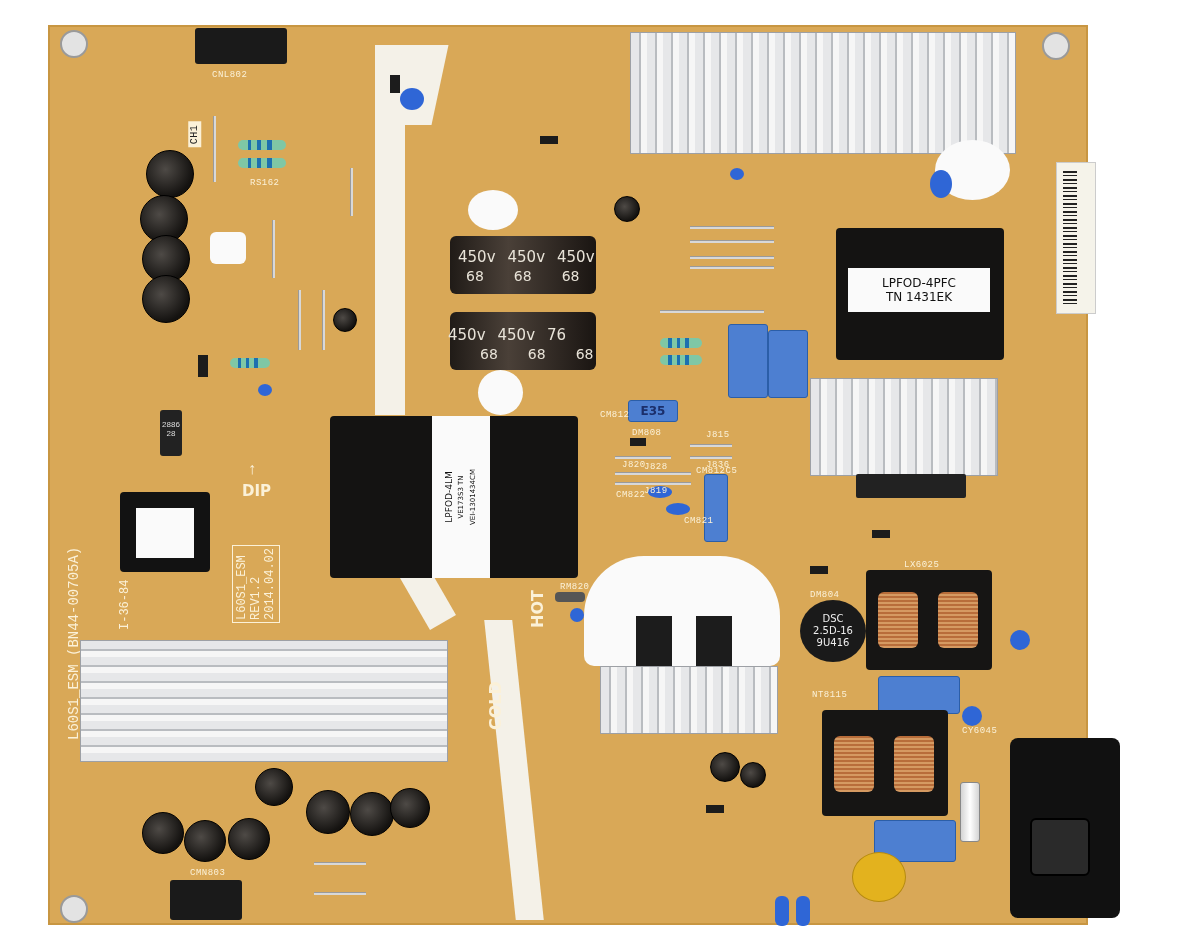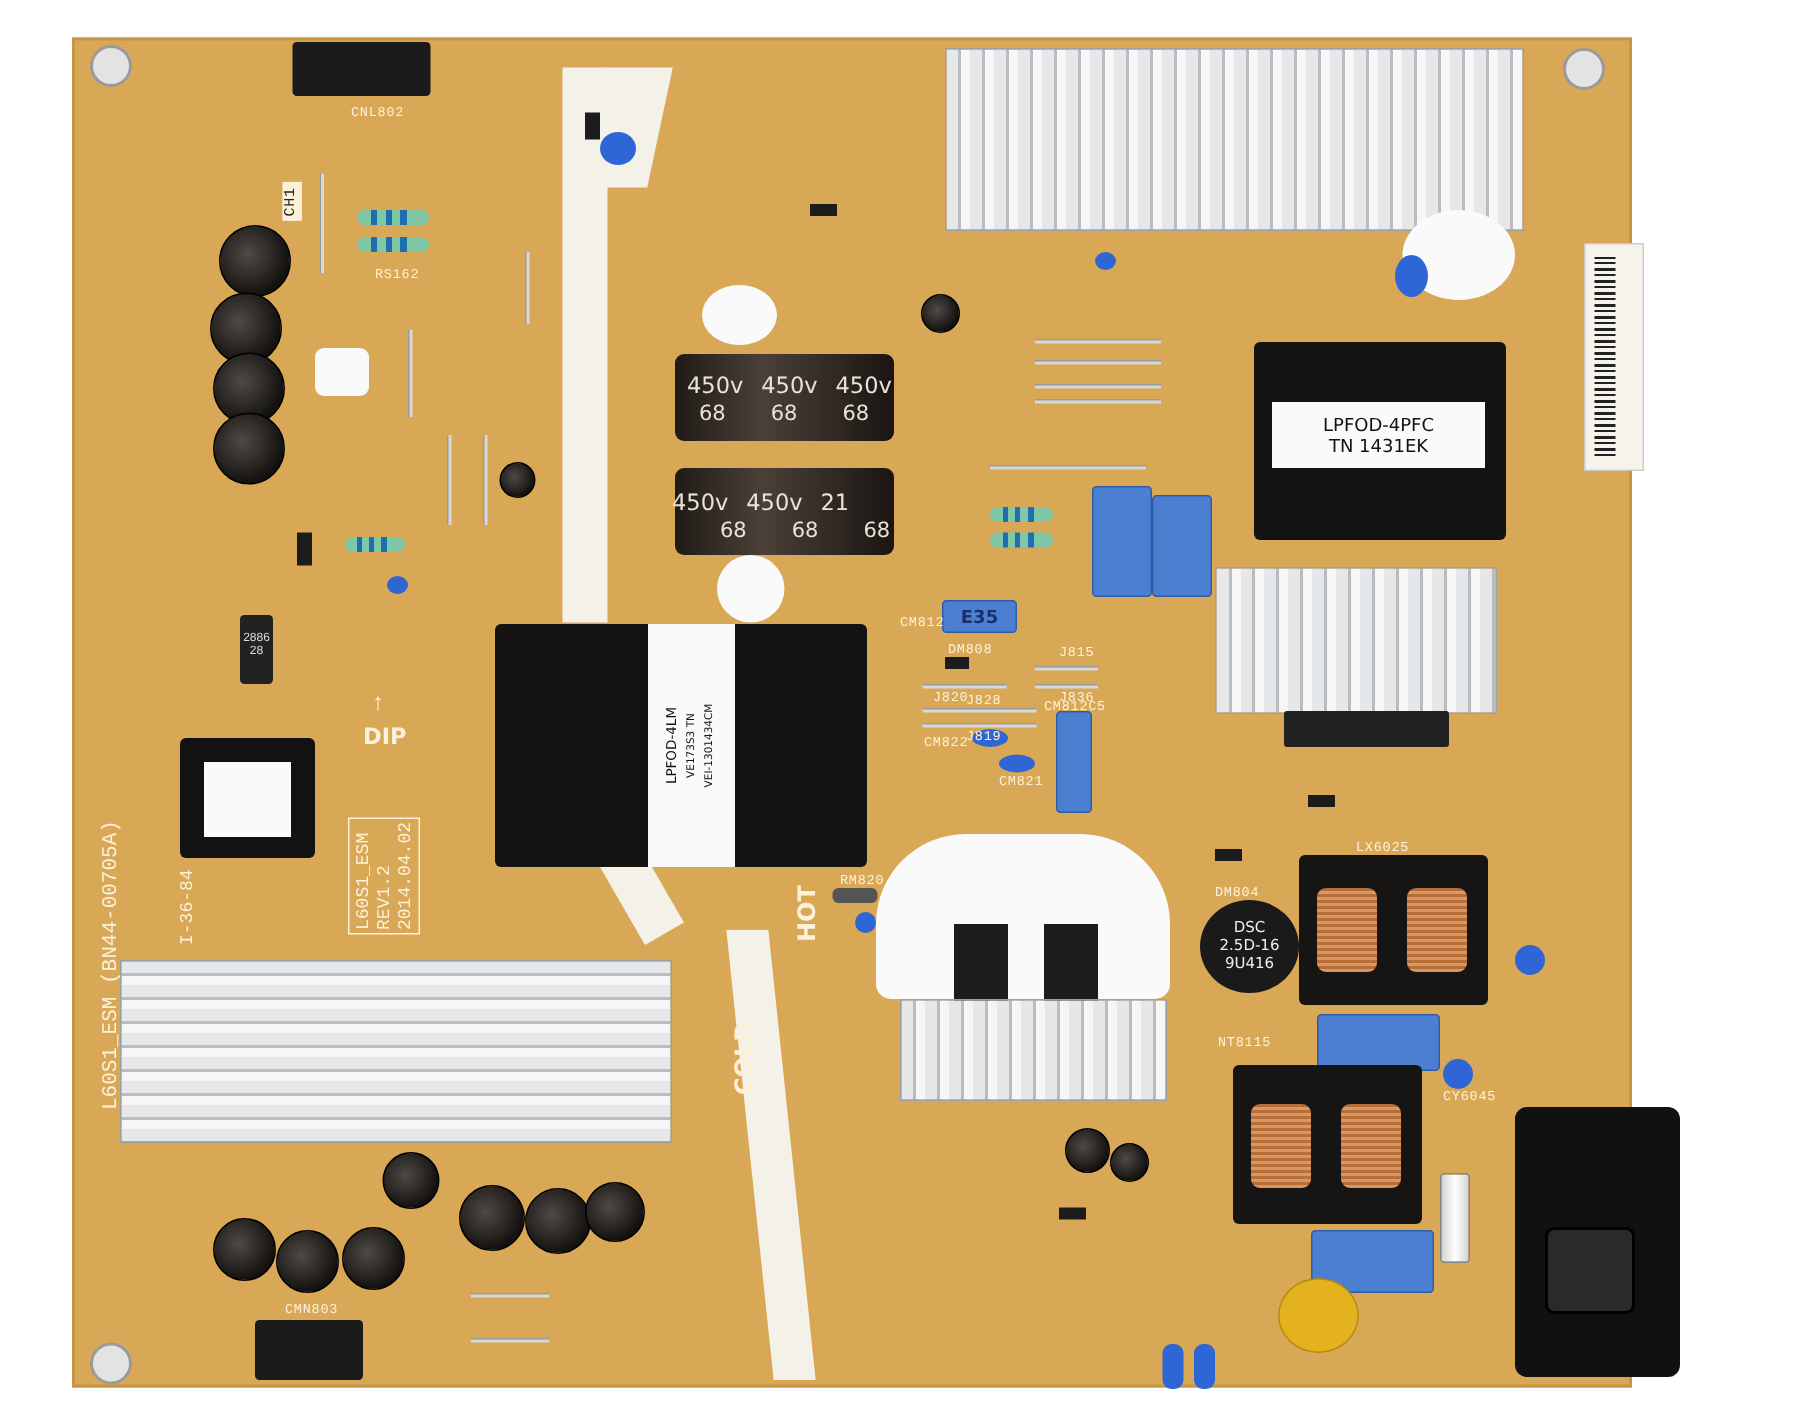--- a/index.html
+++ b/index.html
@@ -35,21 +35,21 @@
 <div class="mount" style="left:60px;top:30px;"></div>
 <div class="mount" style="left:1042px;top:32px;"></div>
 <div class="mount" style="left:60px;top:895px;"></div>
 
 <div class="trace" style="left:375px;top:45px;width:30px;height:370px;"></div>
 <div class="trace" style="left:395px;top:45px;width:45px;height:80px;transform:skewX(-12deg);"></div>
 <div class="trace" style="left:400px;top:578px;width:30px;height:60px;transform:rotate(-30deg);transform-origin:top left;"></div>
 <div class="trace" style="left:500px;top:620px;width:28px;height:300px;transform:skewX(6deg);"></div>
 
 <div class="connector" style="left:195px;top:28px;width:92px;height:36px;"></div>
-<div class="lbl" style="left:234px;top:70px;">CNL802</div>
+<div class="lbl" style="left:212px;top:70px;">CNL802</div>
 
 <div class="heatsink vert" style="left:630px;top:32px;width:384px;height:120px;"></div>
 
 <div class="whiteblob" style="left:468px;top:190px;width:50px;height:40px;"></div>
 <div class="whiteblob" style="left:478px;top:370px;width:45px;height:45px;"></div>
 <div class="whiteblob" style="left:935px;top:140px;width:75px;height:60px;"></div>
 <div class="whiteblob" style="left:210px;top:232px;width:36px;height:32px;border-radius:6px;"></div>
 
 <div class="cap" style="left:450px;top:236px;width:146px;height:58px;">
   <div style="position:absolute;left:8px;top:12px;font-size:15px;display:flex;gap:12px;">
@@ -60,21 +60,21 @@
   <div style="position:absolute;left:16px;top:32px;font-size:14px;display:flex;gap:30px;">
     <span>68</span>
     <span>68</span>
     <span>68</span>
   </div>
 </div>
 <div class="cap" style="left:450px;top:312px;width:146px;height:58px;">
   <div style="position:absolute;left:-2px;top:14px;font-size:15px;display:flex;gap:12px;">
     <span>450v</span>
     <span>450v</span>
-    <span>21</span>
+    <span>76</span>
   </div>
   <div style="position:absolute;left:30px;top:34px;font-size:14px;display:flex;gap:30px;">
     <span>68</span>
     <span>68</span>
     <span>68</span>
   </div>
 </div>
 
 <div class="capround" style="left:146px;top:150px;width:46px;height:46px;"></div>
 <div class="capround" style="left:140px;top:195px;width:46px;height:46px;"></div>
@@ -146,21 +146,21 @@
 <div class="jumper" style="left:314px;top:892px;width:52px;"></div>
 
 <div class="lbl" style="left:706px;top:430px;">J815</div>
 <div class="lbl" style="left:706px;top:460px;">J836</div>
 <div class="lbl" style="left:622px;top:460px;">J820</div>
 <div class="lbl" style="left:644px;top:462px;">J828</div>
 <div class="lbl" style="left:644px;top:486px;">J819</div>
 <div class="lbl" style="left:632px;top:428px;">DM808</div>
 <div class="lbl" style="left:696px;top:466px;">CM812C5</div>
 <div class="lbl" style="left:616px;top:490px;">CM822</div>
-<div class="lbl" style="left:666px;top:516px;">CM821</div>
+<div class="lbl" style="left:684px;top:516px;">CM821</div>
 
 <div class="xfmr" style="left:836px;top:228px;width:168px;height:132px;"></div>
 <div class="xfmr-label" style="left:848px;top:268px;width:142px;height:44px;font-size:12px;">
   <span>LPFOD-4PFC</span>
   <span>TN 1431EK</span>
 </div>
 
 <div class="heatsink vert" style="left:810px;top:378px;width:186px;height:96px;"></div>
 <div class="abs" style="left:856px;top:474px;width:110px;height:24px;background:#222;border-radius:2px;"></div>
 

